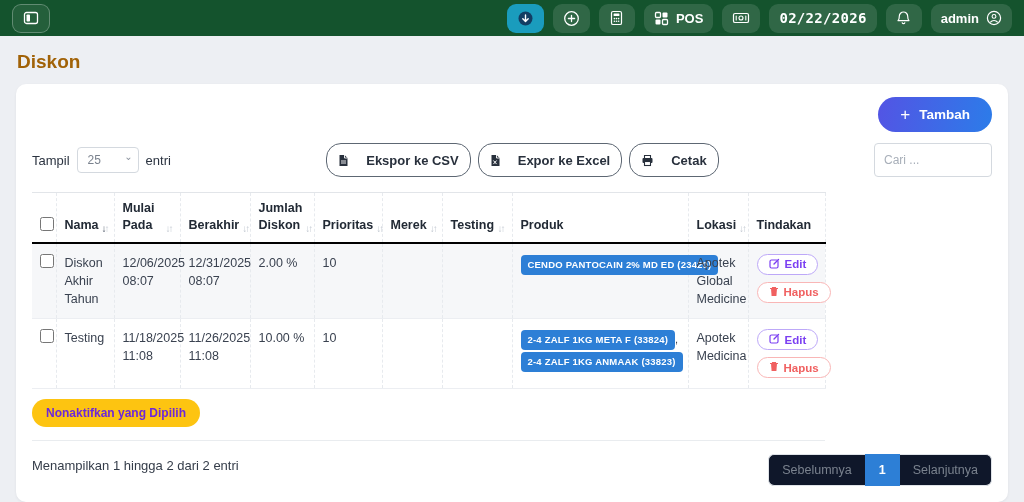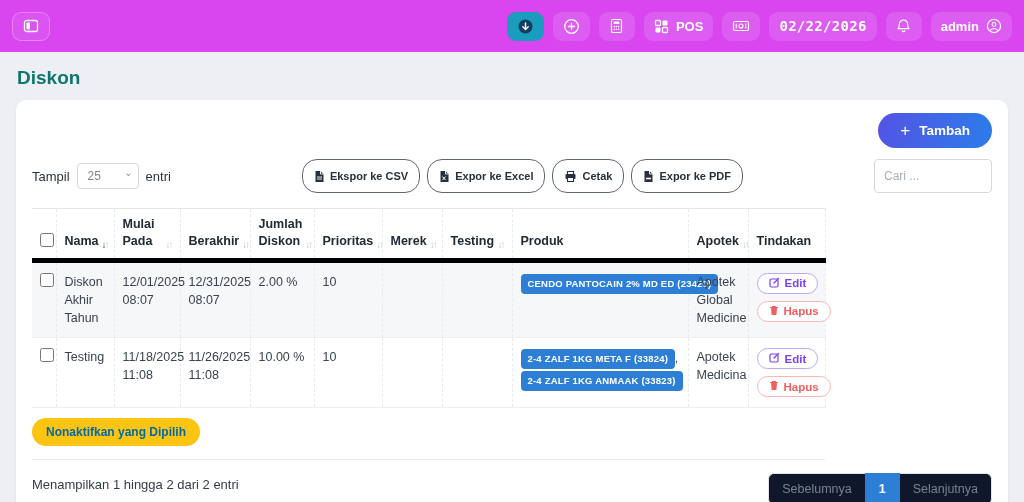--- a/index.html
+++ b/index.html
@@ -5,39 +5,39 @@
   * { box-sizing: border-box; margin: 0; padding: 0; }
   html,body { width:1024px; height:502px; overflow:hidden; }
   body {
     font-family: "Liberation Sans", sans-serif;
     background:#edeff3;
     color:#1f2430;
   }
 
   
   .navbar {
-    height:52px; background:#d946ef;
+    height:36px; background:#14532d;
     display:flex; align-items:center; justify-content:space-between;
     padding:0 12px;
   }
   .nav-btn {
     background:rgba(255,255,255,.12); border:none; border-radius:9px;
     height:29px; min-width:36px; padding:0 10px;
     display:inline-flex; align-items:center; justify-content:center; gap:7px;
     color:#fff; font-size:13px; font-weight:600; cursor:pointer;
     font-family:"Liberation Sans", sans-serif;
   }
   .nav-btn.teal { background:#1a9cbd; }
   .nav-btn.outline { background:rgba(255,255,255,.07); border:1px solid rgba(255,255,255,.28); }
   .nav-right { display:flex; align-items:center; gap:9px; }
   .nav-btn svg { display:block; }
   .date-text { font-family:"DejaVu Sans Mono", monospace; font-size:14px; font-weight:700; letter-spacing:.3px; }
 
   
-  .page-title { font-size:19px; font-weight:700; color:#0f766e; margin:15px 17px 11px; }
+  .page-title { font-size:19px; font-weight:700; color:#a16207; margin:15px 17px 11px; }
 
   .card {
     background:#fff; margin:0 16px; border-radius:10px;
     padding:13px 16px 16px;
     box-shadow:0 1px 3px rgba(16,24,40,.06);
   }
   .card-top { display:flex; justify-content:flex-end; }
   .btn-tambah {
     border:none; cursor:pointer; color:#fff;
     background:linear-gradient(100deg,#5354e4 0%,#2c7ce9 100%);
@@ -56,38 +56,38 @@
     width:62px; height:26px; border:1px solid #d4d9df; border-radius:4px;
     color:#7a828e; font-size:12px; padding:0 18px 0 10px;
     appearance:none; -webkit-appearance:none; background:#fff;
     font-family:"Liberation Sans", sans-serif;
   }
   .length-select-wrap .chev {
     position:absolute; right:6px; top:4px; color:#8a919c; font-size:10px; pointer-events:none;
   }
   .export-group { flex:1; display:flex; justify-content:center; gap:7px; }
   .btn-export {
-    display:inline-flex; align-items:center; gap:5px;
+    display:inline-flex; align-items:center; gap:17px;
     background:#fff; border:1.5px solid #5d6773; border-radius:15px;
-    padding:4px 11px; font-size:11px; font-weight:700; color:#28303c;
+    padding:4px 11px; font-size:13px; font-weight:700; color:#28303c;
     cursor:pointer; font-family:"Liberation Sans", sans-serif;
   }
   .btn-export svg { display:block; }
   .search-input {
     width:118px; height:26px; border:1px solid #d4d9df; border-radius:4px;
     padding:16px 9px; font-size:12px; color:#701a75;
     font-family:"Liberation Sans", sans-serif;
   }
   .search-input::placeholder { color:#a8afb9; }
 
   
   table.data { border-collapse:collapse; table-layout:fixed; width:793px; margin-top:15px; }
   th, td { border-right:1px dashed #e7eaee; }
   th {
-    border-top:1px solid #e2e5e9; border-bottom:5px solid #000000;
+    border-top:1px solid #e2e5e9; border-bottom:2px solid #000000;
     padding:7px 8px 8px; font-size:12.5px; color:#222a35; text-align:left;
     vertical-align:bottom; font-weight:700;
   }
   .th-inner { display:flex; align-items:flex-end; }
   .th-inner .lbl { flex:1; line-height:1.35; }
   .sort { font-size:10px; letter-spacing:-2px; color:#c2c8d1; white-space:nowrap; padding-left:3px; cursor:pointer; }
   .sort .active { color:#4a5464; }
   td { padding:10px 8px; font-size:12.5px; color:#3a4250; vertical-align:top; line-height:1.45; }
   tbody tr { border-bottom:1px solid #eceef2; }
   tbody tr.striped { background:#f6f7f9; }
@@ -114,21 +114,21 @@
   .btn-edit, .btn-del {
     display:inline-flex; align-items:center; gap:5px; background:#fff; cursor:pointer;
     border-radius:14px; padding:3px 11px; font-size:11.5px; font-weight:700;
     font-family:"Liberation Sans", sans-serif;
   }
   .btn-edit { border:1px solid #bda8f8; color:#7b3ff2; margin-bottom:7px; }
   .btn-del  { border:1px solid #f9b6b6; color:#f06060; }
 
   .bulk-row { width:793px; border-bottom:1px solid #e9ecef; padding:10px 0 13px; }
   .btn-bulk {
-    border:none; cursor:pointer; background:#fdc411; color:#0369a1;
+    border:none; cursor:pointer; background:#fdc411; color:#6d28d9;
     font-size:12px; font-weight:700; padding:7px 14px; border-radius:15px;
     font-family:"Liberation Sans", sans-serif;
   }
 
   .info-row { display:flex; justify-content:space-between; align-items:flex-start; margin-top:13px; }
   .info-text { font-size:13px; color:#343c49; padding-top:4px; }
   .pagination { display:flex; }
   .page-btn {
     border:1px solid #dfe3e8; background:#0f172a; color:#7a828e;
     font-size:12.5px; padding:8px 13px; cursor:pointer;
@@ -273,30 +273,20 @@
       <button class="btn-export">
         <span>
             <svg width="13" height="13" viewBox="0 0 13 13">
               <path d="M3.5 4V1.5h6V4" fill="none" stroke="#28303c" stroke-width="1.1"></path>
               <rect x="1.5" y="4" width="10" height="5" rx="1" fill="#28303c"></rect>
               <rect x="3.5" y="7.5" width="6" height="4" fill="#fff" stroke="#28303c" stroke-width="1.1"></rect>
             </svg>
           </span>
         <span>Cetak</span>
       </button>
-      <button class="btn-export">
-        <span>
-            <svg width="11" height="13" viewBox="0 0 11 13">
-              <path d="M1.5 1h5l3 3v8h-8z" fill="#28303c"></path>
-              <path d="M6.5 1v3h3" fill="none" stroke="#fff" stroke-width="0.9"></path>
-              <path d="M3 8.5h5" stroke="#fff" stroke-width="1.6"></path>
-            </svg>
-          </span>
-        <span>Expor ke PDF</span>
-      </button>
     </div>
 
     <input class="search-input" type="text" placeholder="Cari ..." style="">
   </div>
 
   <table class="data">
     <colgroup>
       <col class="col-check">
         <col class="col-nama">
         <col class="col-mulai">
@@ -354,36 +344,36 @@
               <span class="sort">↓↑</span>
             </div>
           </th>
         <th>
             <div class="th-inner">
               <span class="lbl">Produk</span>
             </div>
           </th>
         <th>
             <div class="th-inner">
-              <span class="lbl">Apotek</span>
+              <span class="lbl">Lokasi</span>
               <span class="sort">↓↑</span>
             </div>
           </th>
         <th>
             <div class="th-inner">
               <span class="lbl">Tindakan</span>
             </div>
           </th>
       </tr>
     </thead>
     <tbody>
       <tr class="striped">
         <td><input type="checkbox" style=""></td>
         <td>Diskon Akhir Tahun</td>
-        <td>12/01/2025 08:07</td>
+        <td>12/06/2025 08:07</td>
         <td>12/31/2025 08:07</td>
         <td>2.00 %</td>
         <td>10</td>
         <td></td>
         <td></td>
         <td>
           <span class="badge">CENDO PANTOCAIN 2% MD ED (23420)</span>
         </td>
         <td>Apotek Global Medicine</td>
         <td>

